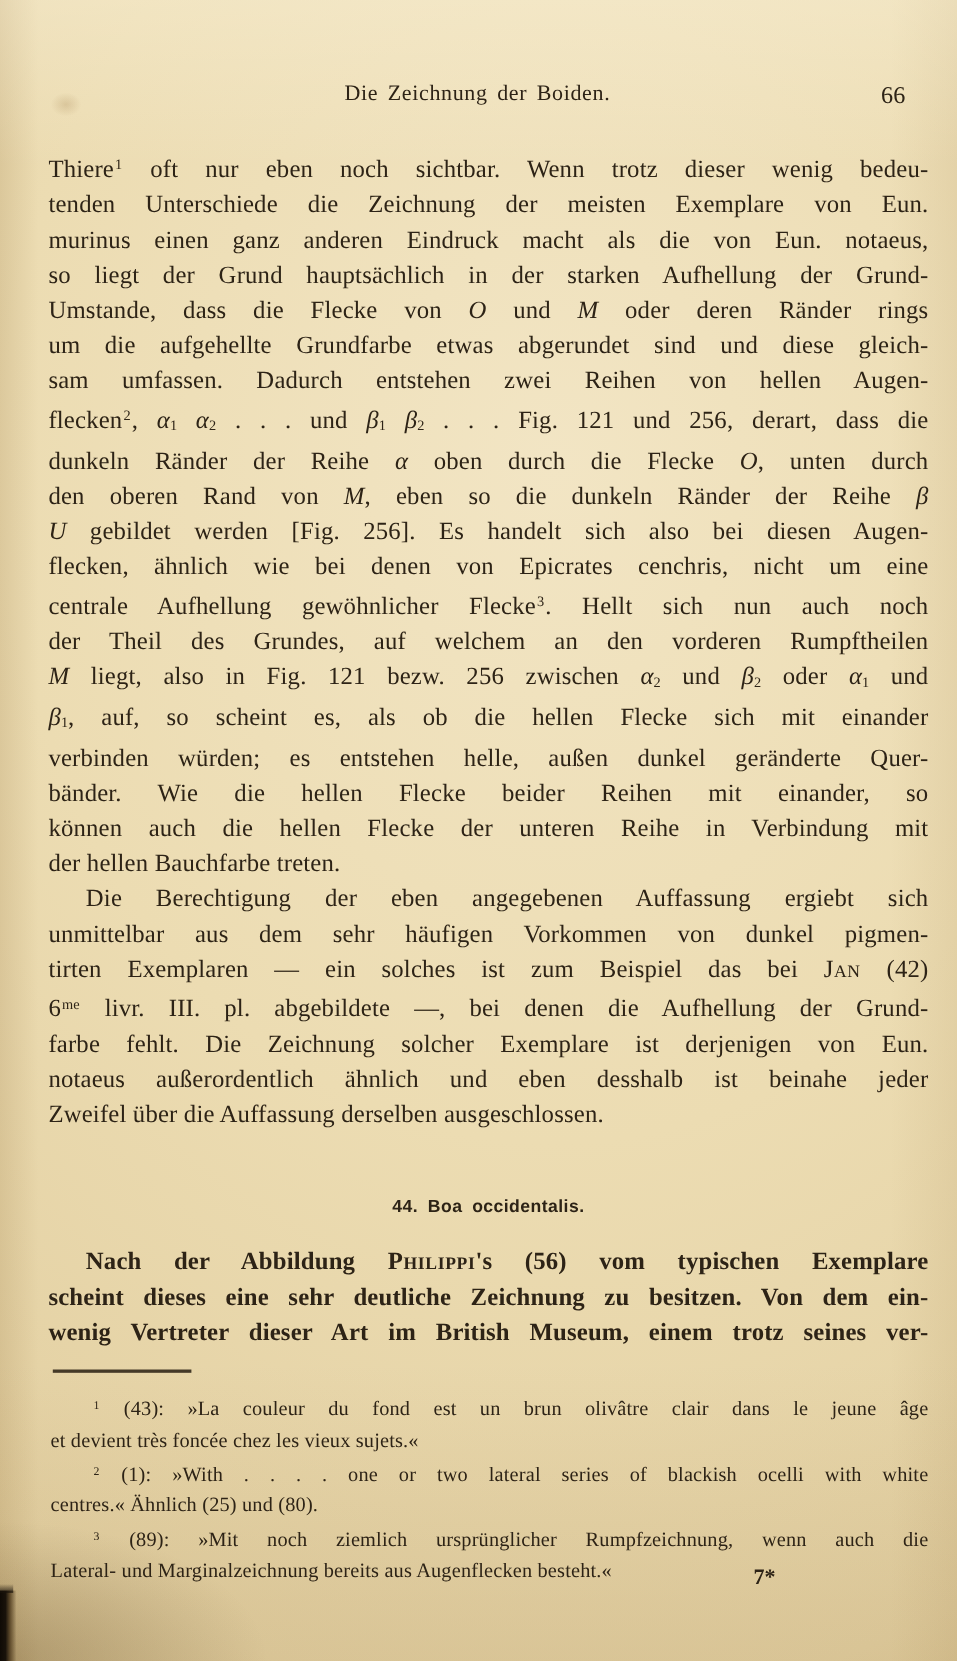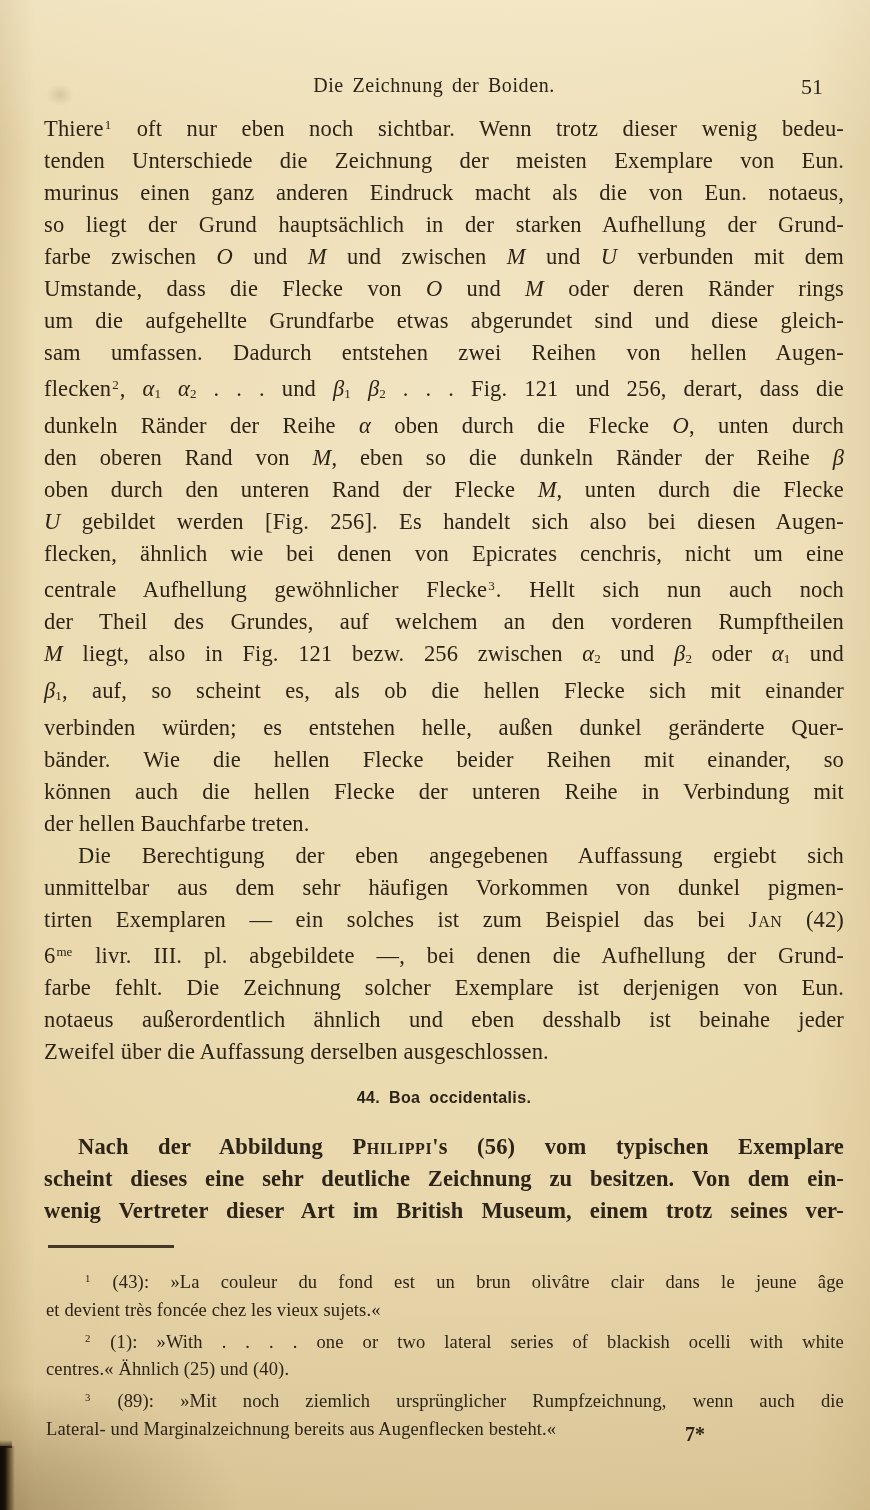--- a/index.html
+++ b/index.html
@@ -10,21 +10,21 @@
     background:
       radial-gradient(ellipse 40% 12% at 0% 100%, rgba(70,48,18,.28), rgba(70,48,18,0) 70%),
       linear-gradient(180deg, rgba(255,249,230,.30), rgba(0,0,0,0) 10%, rgba(0,0,0,0) 82%, rgba(140,108,58,.12)),
       linear-gradient(90deg, rgba(146,112,58,.18), rgba(0,0,0,0) 4%, rgba(0,0,0,0) 93%, rgba(146,112,58,.10)),
       radial-gradient(ellipse 120% 85% at 58% 28%, #f2e5c4 0%, #ecdcb2 48%, #e3d0a2 88%, #dcc795 100%);
   }
   .running-header{position:absolute;left:44px;top:74px;width:780px;text-align:center;
     font-size:20px;letter-spacing:.6px;word-spacing:3px;}
   .page-number{position:absolute;left:780px;top:74px;width:64px;text-align:center;font-size:22px;}
   .block{position:absolute;left:44px;width:800px;}
-  .main{top:109px;}
+  .main{top:134px;}
   .cont{top:1131px;font-weight:bold;}
   .tline{line-height:32px;font-size:22.5px;text-align:justify;text-align-last:justify;
     letter-spacing:.15px;}
   .tline.nojust{text-align-last:left;}
   .tline.ind{text-indent:34px;}
   .f-i{font-style:italic;}
   .f-sup{font-size:.58em;vertical-align:.52em;margin:0 1px;letter-spacing:0;}
   .f-sub{font-size:.58em;vertical-align:-.18em;letter-spacing:0;}
   .f-sc{font-variant:small-caps;letter-spacing:.6px;}
   .section-heading{position:absolute;left:44px;top:1089px;width:800px;text-align:center;
@@ -46,35 +46,33 @@
 </style>
 </head>
 <body>
 
 <div class="page">
 
   <div class="stain"></div>
 
   <div class="running-header">Die Zeichnung der Boiden.</div>
 
-  <div class="page-number">51</div>
+  <div class="page-number">66</div>
 
   <div class="block main">
       <div class="tline"><span>Thiere</span><span class="f-sup">1</span><span> oft nur eben noch sichtbar.  Wenn trotz dieser wenig bedeu-</span></div>
       <div class="tline"><span>tenden Unterschiede die Zeichnung der meisten Exemplare von Eun.</span></div>
       <div class="tline"><span>murinus einen ganz anderen Eindruck macht als die von Eun. notaeus,</span></div>
       <div class="tline"><span>so liegt der Grund hauptsächlich in der starken Aufhellung der Grund-</span></div>
-      <div class="tline"><span>farbe zwischen </span><span class="f-i">O</span><span> und </span><span class="f-i">M</span><span> und zwischen </span><span class="f-i">M</span><span> und </span><span class="f-i">U</span><span> verbunden mit dem</span></div>
       <div class="tline"><span>Umstande, dass die Flecke von </span><span class="f-i">O</span><span> und </span><span class="f-i">M</span><span> oder deren Ränder rings</span></div>
       <div class="tline"><span>um die aufgehellte Grundfarbe etwas abgerundet sind und diese gleich-</span></div>
       <div class="tline"><span>sam umfassen.  Dadurch entstehen zwei Reihen von hellen Augen-</span></div>
       <div class="tline"><span>flecken</span><span class="f-sup">2</span><span>, </span><span class="f-i">α</span><span class="f-sub">1</span><span> </span><span class="f-i">α</span><span class="f-sub">2</span><span> . . . und </span><span class="f-i">β</span><span class="f-sub">1</span><span> </span><span class="f-i">β</span><span class="f-sub">2</span><span> . . . Fig. 121 und 256, derart, dass die</span></div>
       <div class="tline"><span>dunkeln Ränder der Reihe </span><span class="f-i">α</span><span> oben durch die Flecke </span><span class="f-i">O</span><span>, unten durch</span></div>
       <div class="tline"><span>den oberen Rand von </span><span class="f-i">M</span><span>,  eben so die dunkeln Ränder der Reihe </span><span class="f-i">β</span></div>
-      <div class="tline"><span>oben durch den unteren Rand der Flecke </span><span class="f-i">M</span><span>, unten durch die Flecke</span></div>
       <div class="tline"><span class="f-i">U</span><span> gebildet werden [Fig. 256].  Es handelt sich also bei diesen Augen-</span></div>
       <div class="tline"><span>flecken, ähnlich wie bei denen von Epicrates cenchris, nicht um eine</span></div>
       <div class="tline"><span>centrale Aufhellung gewöhnlicher Flecke</span><span class="f-sup">3</span><span>.  Hellt sich nun auch noch</span></div>
       <div class="tline"><span>der Theil des Grundes, auf welchem an den vorderen Rumpftheilen</span></div>
       <div class="tline"><span class="f-i">M</span><span> liegt, also in Fig. 121 bezw. 256 zwischen </span><span class="f-i">α</span><span class="f-sub">2</span><span> und </span><span class="f-i">β</span><span class="f-sub">2</span><span> oder </span><span class="f-i">α</span><span class="f-sub">1</span><span> und</span></div>
       <div class="tline"><span class="f-i">β</span><span class="f-sub">1</span><span>, auf, so scheint es, als ob die hellen Flecke sich mit einander</span></div>
       <div class="tline"><span>verbinden würden; es entstehen helle, außen dunkel geränderte Quer-</span></div>
       <div class="tline"><span>bänder.  Wie die hellen Flecke beider Reihen mit einander, so</span></div>
       <div class="tline"><span>können auch die hellen Flecke der unteren Reihe in Verbindung mit</span></div>
       <div class="tline nojust"><span>der hellen Bauchfarbe treten.</span></div>
@@ -94,21 +92,21 @@
       <div class="tline"><span>scheint dieses eine sehr deutliche Zeichnung zu besitzen.  Von dem ein-</span></div>
       <div class="tline"><span>wenig Vertreter dieser Art im British Museum, einem trotz seines ver-</span></div>
     </div>
 
   <div class="footnote-rule"></div>
 
   <div class="block fn">
       <div class="tline ind"><span class="f-sup">1</span><span> (43): »La couleur du fond est un brun olivâtre clair dans le jeune âge</span></div>
       <div class="tline nojust"><span>et devient très foncée chez les vieux sujets.«</span></div>
       <div class="tline ind"><span class="f-sup">2</span><span> (1): »With . . . . one or two lateral series of blackish ocelli with white</span></div>
-      <div class="tline nojust"><span>centres.«  Ähnlich (25) und (40).</span></div>
+      <div class="tline nojust"><span>centres.«  Ähnlich (25) und (80).</span></div>
       <div class="tline ind"><span class="f-sup">3</span><span> (89): »Mit noch ziemlich ursprünglicher Rumpfzeichnung, wenn auch die</span></div>
       <div class="tline nojust"><span>Lateral- und Marginalzeichnung bereits aus Augenflecken besteht.«</span></div>
     </div>
 
   <div class="signature">7*</div>
 
   <div class="spine"></div>
 
 </div>
 

